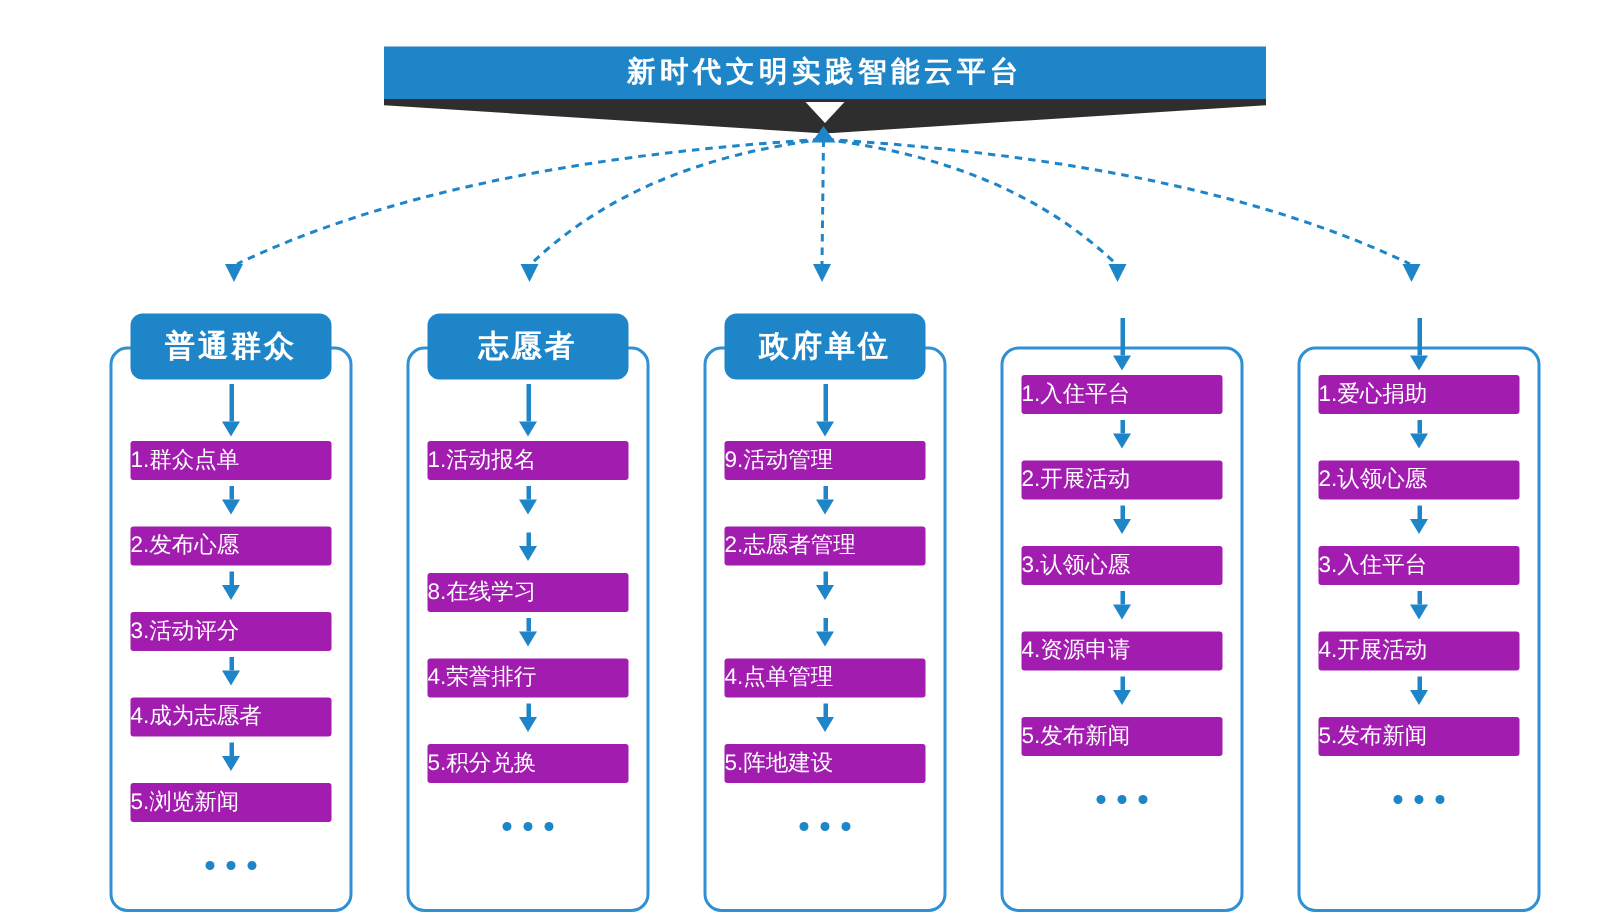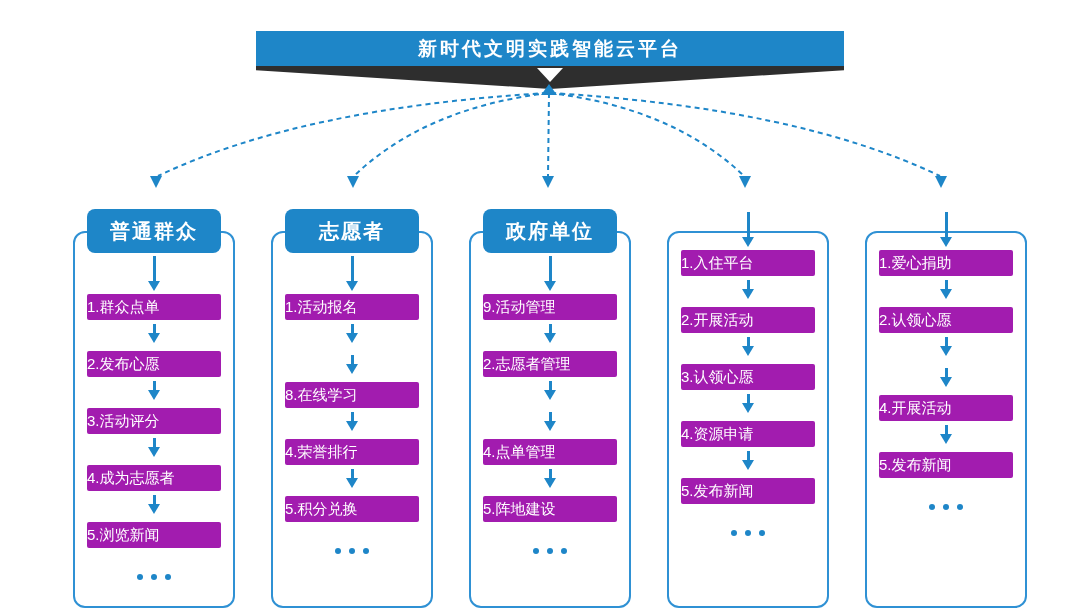--- a/index.html
+++ b/index.html
@@ -230,20 +230,21 @@
     <div class="step">1.爱心捐助</div>
     <div class="arrow">
         <span class="stem"></span>
         <span class="head"></span>
       </div>
     <div class="step">2.认领心愿</div>
     <div class="arrow">
         <span class="stem"></span>
         <span class="head"></span>
       </div>
+    <div class="step">3.入住平台</div>
     <div class="arrow">
         <span class="stem"></span>
         <span class="head"></span>
       </div>
     <div class="step">4.开展活动</div>
     <div class="arrow">
         <span class="stem"></span>
         <span class="head"></span>
       </div>
     <div class="step">5.发布新闻</div>

